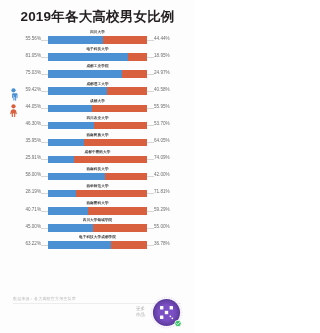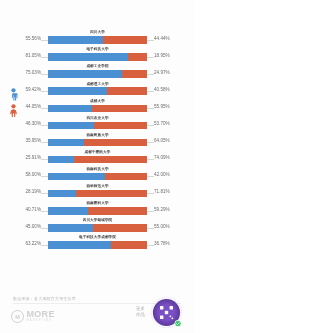--- a/index.html
+++ b/index.html
@@ -78,20 +78,21 @@
   .qr-badge{
     position:absolute;right:1px;bottom:2px;width:6px;height:6px;border-radius:50%;
     background:#3ec46d;border:1px solid #fff;
   }
 </style>
 </head>
 <body>
 
 <div id="page">
 
+  <div class="title">2019年各大高校男女比例</div>
 
   <div class="icons">
     <svg width="11" height="13" viewBox="0 0 11 13">
       <circle cx="5.5" cy="2.3" r="2.1" fill="#4a90d2"></circle>
       <path d="M2.6 5.3h5.8c.7 0 1.1.5 1.1 1.1v3.4c0 .5-.9.5-.9 0V7.2h-.4v5.1c0 .6-1.1.6-1.1 0V9.1h-.6v3.2c0 .6-1.1.6-1.1 0V7.2h-.4v2.6c0 .5-.9.5-.9 0V6.4c0-.6.4-1.1 1.1-1.1z" fill="#4a90d2"></path>
     </svg>
     <svg width="11" height="13" viewBox="0 0 11 13" style="margin-top:3px">
       <circle cx="5.5" cy="2.3" r="2.1" fill="#d9603f"></circle>
       <path d="M5.5 5.2c1.7 0 2.6 1.1 2.9 2.6l.4 1.9c.1.6-.9.8-1 .2l-.4-1.7-.2 5c0 .6-1.1.6-1.1 0V9.6h-1.2v3.6c0 .6-1.1.6-1.1 0l-.2-5-.4 1.7c-.1.6-1.1.4-1-.2l.4-1.9C2.9 6.3 3.8 5.2 5.5 5.2z" fill="#d9603f"></path>
     </svg>
@@ -239,27 +240,20 @@
         <div class="bar">
           <div class="seg-m" style="width:63.22%"></div>
           <div class="seg-f" style="width:36.78%"></div>
         </div>
       </div>
     </div>
 
   <div class="source">数据来源：各大高校官方招生简章</div>
   <div class="rule"></div>
 
-  <div class="logo">
-    <div class="logo-mark">M</div>
-    <div class="logo-txt">
-      <div class="logo-main">MORE</div>
-      <div class="logo-sub">MARKETING</div>
-    </div>
-  </div>
 
   <div class="qr-label">更多作品</div>
 
   <div class="qr">
     <svg width="33" height="33" viewBox="0 0 33 33">
       <defs>
         <radialGradient id="g1" cx="50%" cy="50%" r="50%">
           <stop offset="55%" stop-color="#7b4fc4"></stop>
           <stop offset="100%" stop-color="#5b3a9b"></stop>
         </radialGradient>

